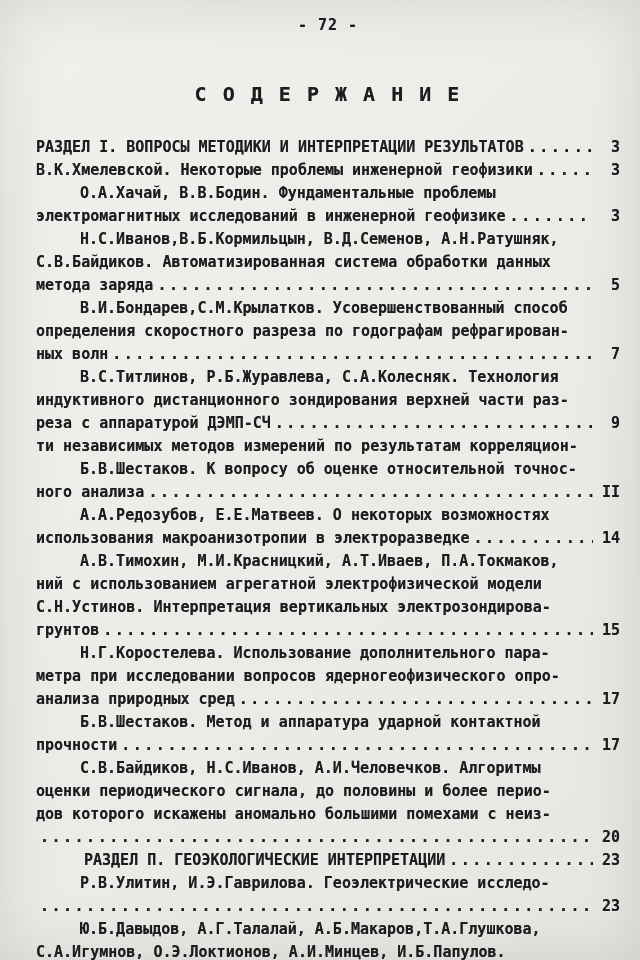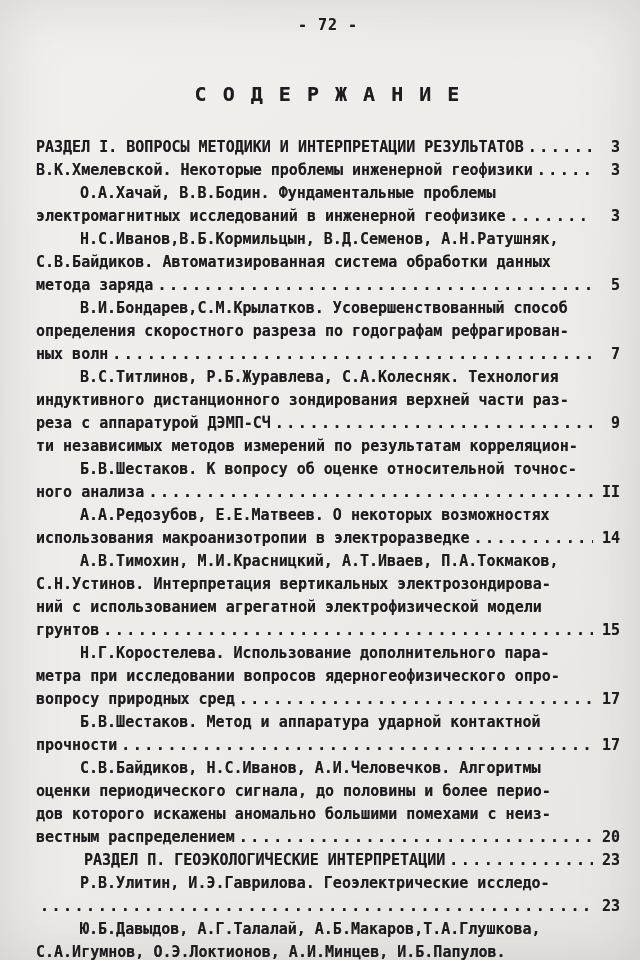--- a/index.html
+++ b/index.html
@@ -137,38 +137,38 @@
       </div>
       <div class="line">
         <span class="txt">использования макроанизотропии в электроразведке</span>
         <span class="leader"></span>
         <span class="pg">14</span>
       </div>
       <div class="line indent">
         <span class="txt">А.В.Тимохин, М.И.Красницкий, А.Т.Иваев, П.А.Токмаков,</span>
       </div>
       <div class="line">
+        <span class="txt">ний с использованием агрегатной электрофизической модели</span>
+      </div>
+      <div class="line">
         <span class="txt">С.Н.Устинов. Интерпретация вертикальных электрозондирова-</span>
       </div>
       <div class="line">
-        <span class="txt">ний с использованием агрегатной электрофизической модели</span>
-      </div>
-      <div class="line">
         <span class="txt">грунтов</span>
         <span class="leader"></span>
         <span class="pg">15</span>
       </div>
       <div class="line indent">
         <span class="txt">Н.Г.Коростелева. Использование дополнительного пара-</span>
       </div>
       <div class="line">
         <span class="txt">метра при исследовании вопросов ядерногеофизического опро-</span>
       </div>
       <div class="line">
-        <span class="txt">вопросу природных сред</span>
+        <span class="txt">анализа природных сред</span>
         <span class="leader"></span>
         <span class="pg">17</span>
       </div>
       <div class="line indent">
         <span class="txt">Б.В.Шестаков. Метод и аппаратура ударной контактной</span>
       </div>
       <div class="line">
         <span class="txt">прочности</span>
         <span class="leader"></span>
         <span class="pg">17</span>
@@ -176,21 +176,20 @@
       <div class="line indent">
         <span class="txt">С.В.Байдиков, Н.С.Иванов, А.И.Человечков. Алгоритмы</span>
       </div>
       <div class="line">
         <span class="txt">оценки периодического сигнала, до половины и более перио-</span>
       </div>
       <div class="line">
         <span class="txt">дов которого искажены аномально большими помехами с неиз-</span>
       </div>
       <div class="line">
-        <span class="txt">вестным распределением</span>
         <span class="leader"></span>
         <span class="pg">20</span>
       </div>
       <div class="line indent2">
         <span class="txt">РАЗДЕЛ П. ГЕОЭКОЛОГИЧЕСКИЕ ИНТЕРПРЕТАЦИИ</span>
         <span class="leader"></span>
         <span class="pg">23</span>
       </div>
       <div class="line indent">
         <span class="txt">Р.В.Улитин, И.Э.Гаврилова. Геоэлектрические исследо-</span>

